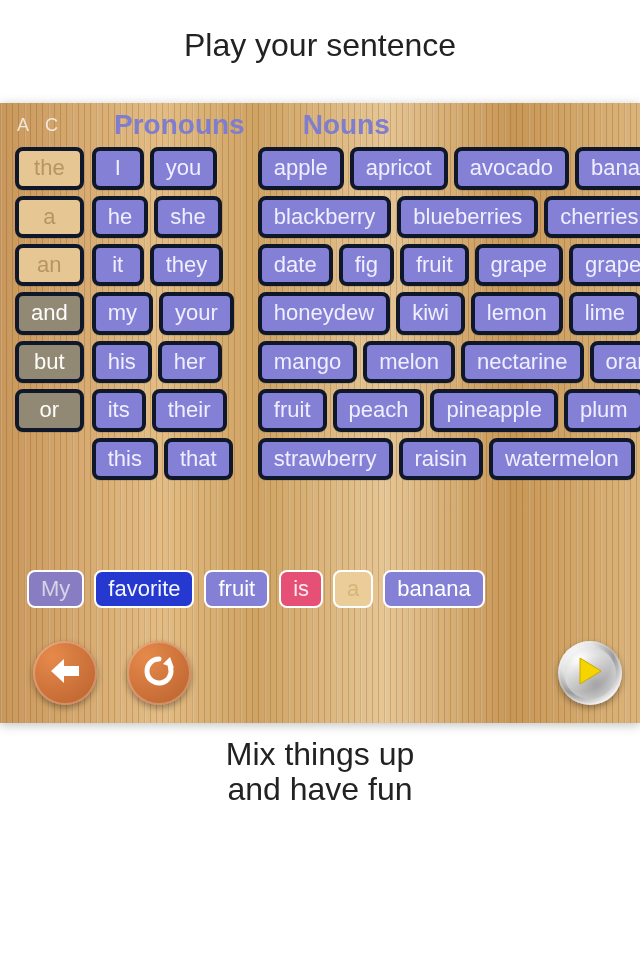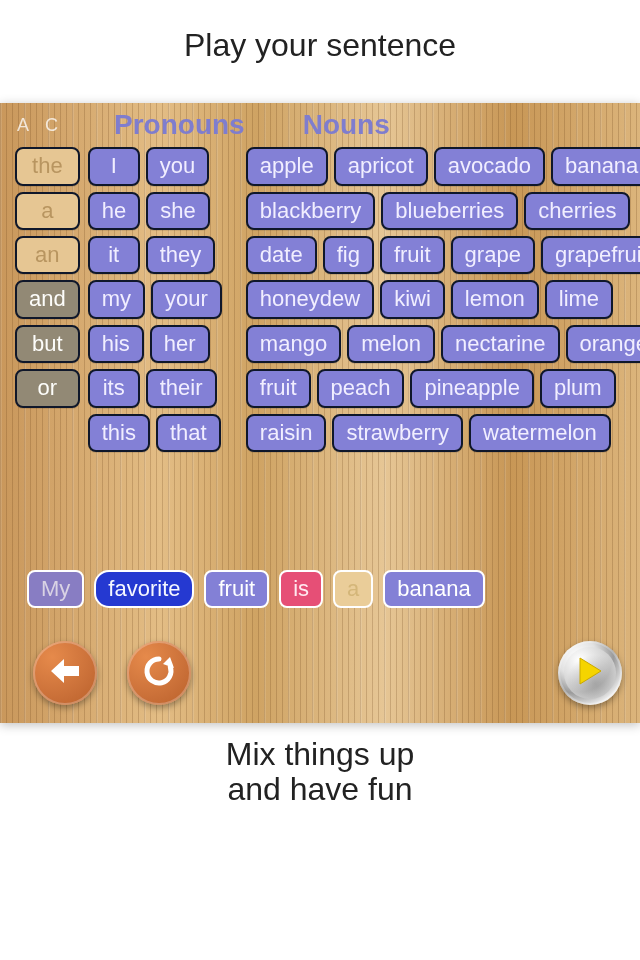--- a/index.html
+++ b/index.html
@@ -73,21 +73,21 @@
   .pair-grid { display: flex; flex-direction: column; gap: 6px; }
   .pair-row { display: flex; gap: 6px; }
   .noun-col { display: flex; flex-direction: column; gap: 6px; margin-left: 16px; }
   .noun-row { display: flex; gap: 6px; flex-wrap: nowrap; }
 
   .tile {
     display: inline-flex;
     align-items: center;
     justify-content: center;
     border-radius: 8px;
-    border: 2px solid #0f172a;
+    border: 4px solid #0f172a;
     padding: 4px 12px;
     font-size: 22px;
     font-weight: 500;
     color: #f1eeff;
     background: #8380d6;
     white-space: nowrap;
     box-shadow: 0 1px 0 rgba(0,0,0,0.1);
     line-height: 1.2;
   }
   .tile.tan { background: #e6c693; color: #b89560; }
@@ -102,21 +102,21 @@
   }
   .sent-tile {
     border-radius: 8px;
     border: 2px solid #fff;
     padding: 4px 12px;
     font-size: 22px;
     font-weight: 500;
     white-space: nowrap;
   }
   .c-blend  { background: #887dc3; color: #d9d3e4; }
-  .c-blue   { background: #2539d1; color: #f5f7ff; border-radius: 15px; }
+  .c-blue   { background: #2539d1; color: #f5f7ff; }
   .c-purple { background: #8380d6; color: #fff; }
   .c-pink   { background: #e64f76; color: #ffe9ef; }
   .c-tan    { background: #eacd99; color: #d4b679; }
 
   .controls {
     position: absolute;
     left: 18px; right: 18px; bottom: 18px;
     display: flex; align-items: center;
   }
   .btn-round {
@@ -227,22 +227,22 @@
             <div class="tile">nectarine</div>
             <div class="tile">orange</div>
           </div>
         <div class="noun-row">
             <div class="tile">fruit</div>
             <div class="tile">peach</div>
             <div class="tile">pineapple</div>
             <div class="tile">plum</div>
           </div>
         <div class="noun-row">
+            <div class="tile">strawberry</div>
             <div class="tile">raisin</div>
-            <div class="tile">strawberry</div>
             <div class="tile">watermelon</div>
           </div>
       </div>
 
     </div>
 
     <div class="sentence">
       <div class="sent-tile c-blend">My</div>
       <div class="sent-tile c-blue">favorite</div>
       <div class="sent-tile c-purple">fruit</div>

